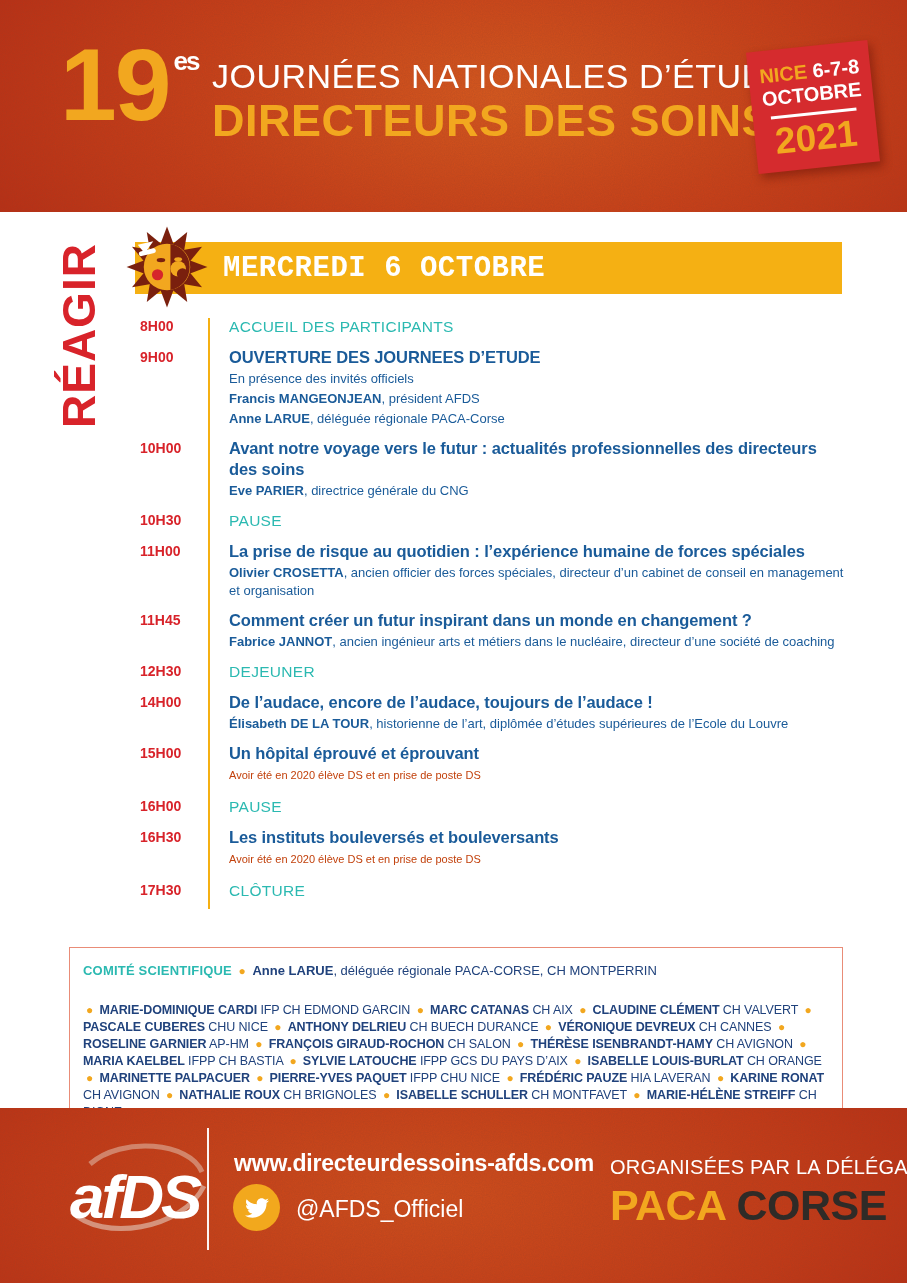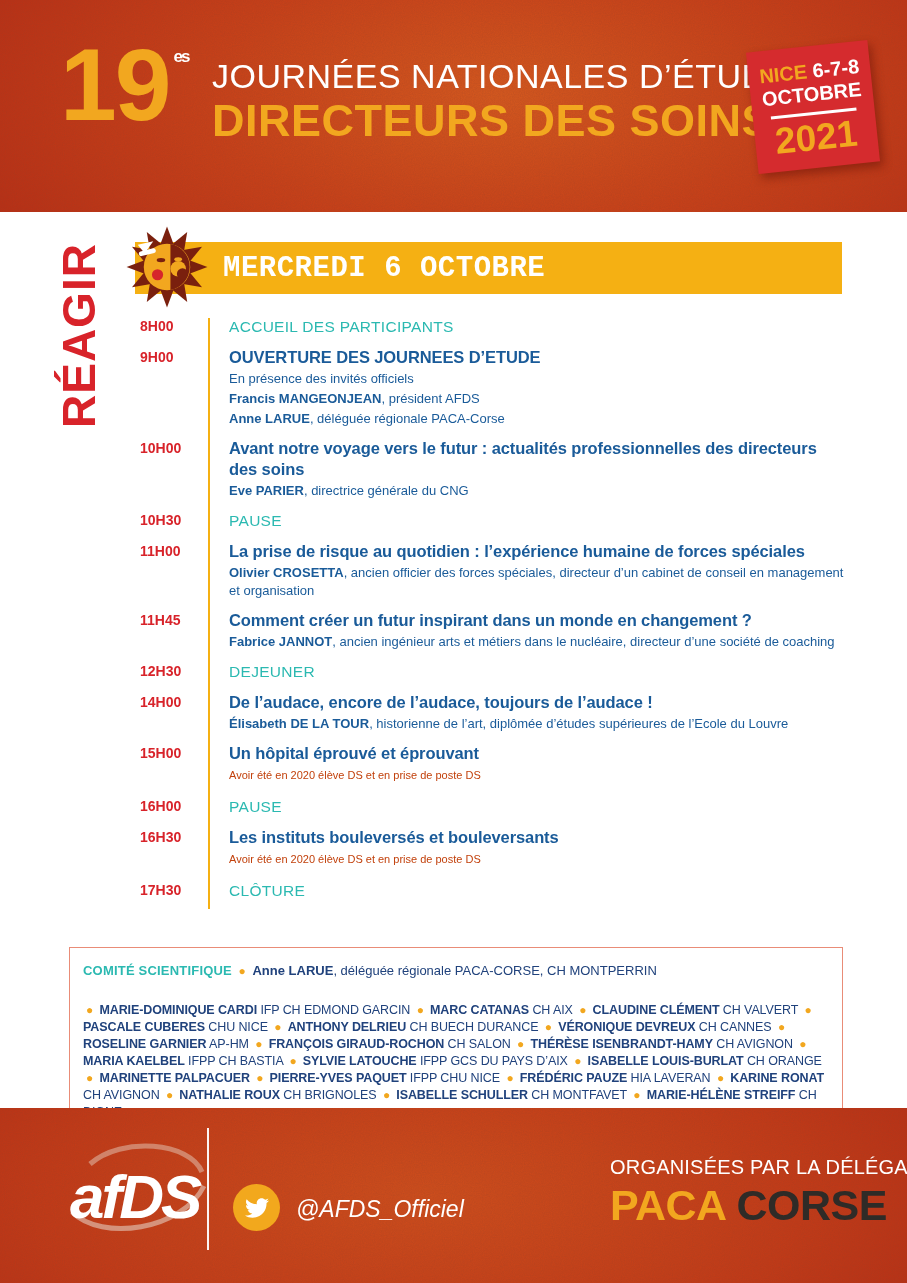--- a/index.html
+++ b/index.html
@@ -10,21 +10,21 @@
   .band{position:absolute;left:0;width:907px;overflow:hidden;}
   .band-header{top:0;height:212px;
     background:radial-gradient(ellipse 700px 320px at 55% 45%, #d85a1e 0%, #c93f18 45%, #b02513 100%);}
   .band-footer{top:1108px;height:175px;
     background:radial-gradient(ellipse 760px 300px at 45% 50%, #d14f1c 0%, #c43a17 50%, #ab2312 100%);padding-left:40px;}
   .noise{position:absolute;inset:0;width:100%;height:100%;opacity:.55;pointer-events:none;}
 
   
   .edition{position:absolute;left:60px;top:34px;font-size:102px;line-height:1;font-weight:bold;
            color:#f2a71f;letter-spacing:-2px;}
-  .edition sup{font-size:17px;color:#ffffff;font-weight:bold;vertical-align:top;
+  .edition sup{font-size:26px;color:#ffffff;font-weight:bold;vertical-align:top;
                position:relative;top:14px;left:4px;}
   .htitle{position:absolute;left:212px;top:56px;white-space:nowrap;}
   .htitle .l1{color:#ffffff;font-size:34px;line-height:40px;font-weight:normal;letter-spacing:.5px;}
   .htitle .l2{color:#f2a71f;font-size:45px;line-height:50px;font-weight:bold;letter-spacing:.5px;}
 
   .badge{position:absolute;left:752px;top:46px;width:122px;height:122px;background:#d52b2e;
          transform:rotate(-6deg);box-shadow:3px 5px 10px rgba(90,12,4,.45);
          display:flex;flex-direction:column;align-items:center;justify-content:flex-start;
          padding-top:13px;box-sizing:border-box;}
   .badge .row1{font-size:20px;font-weight:bold;line-height:24px;white-space:nowrap;}
@@ -67,21 +67,21 @@
   .c-members{font-size:12.5px;line-height:17px;color:#20427c;letter-spacing:-.1px;}
   .c-members b,.c-line1 b{font-weight:bold;}
 
   
   .f-logo{position:absolute;left:62px;top:26px;width:150px;height:118px;}
   .f-div{position:absolute;left:207px;top:20px;width:2px;height:122px;background:rgba(255,255,255,.95);}
   .f-site{position:absolute;left:234px;top:42px;color:#ffffff;font-size:23px;font-weight:bold;
           letter-spacing:-.2px;cursor:pointer;}
   .f-tw-circle{position:absolute;left:233px;top:76px;width:47px;height:47px;border-radius:50%;
                background:#f2a81d;display:flex;align-items:center;justify-content:center;}
-  .f-handle{position:absolute;left:296px;top:88px;color:#ffffff;font-size:23px;cursor:pointer;font-style:italic;}
+  .f-handle{position:absolute;left:296px;top:88px;color:#ffffff;font-size:23px;cursor:pointer;}
   .f-right{position:absolute;left:610px;top:48px;width:256px;}
   .f-orgline{color:#ffffff;font-size:20px;letter-spacing:.2px;white-space:nowrap;}
   .f-region{margin-top:2px;font-size:43px;font-weight:bold;letter-spacing:-.5px;white-space:nowrap;}
   .f-region .paca{color:#f2a71f;}
   .f-region .corse{color:#2f2b27;}
 </style>
 </head>
 <body>
 
 <svg width="0" height="0" style="position:absolute" aria-hidden="true">
@@ -260,20 +260,21 @@
         <rect width="100%" height="100%" filter="url(#grain)"></rect>
       </svg>
 
     <svg class="f-logo" viewBox="0 0 150 118">
       <path d="M10,78 C40,108 120,96 142,52" stroke="#e8d9cd" stroke-opacity=".55" stroke-width="5" fill="none"></path>
       <path d="M28,30 C60,2 128,8 140,38" stroke="#e8d9cd" stroke-opacity=".45" stroke-width="5" fill="none"></path>
       <text x="8" y="84" font-family="Liberation Sans, sans-serif" font-size="62" font-weight="bold" font-style="italic" fill="#ffffff" letter-spacing="-3">afDS</text>
     </svg>
     <div class="f-div"></div>
 
+    <div class="f-site">www.directeurdessoins-afds.com</div>
 
     <div class="f-tw-circle">
       <svg width="24" height="24" viewBox="0 0 512 512">
         <path fill="#ffffff" d="M459.37 151.716c.325 4.548.325 9.097.325 13.645 0 138.72-105.583 298.558-298.558 298.558-59.452 0-114.68-17.219-161.137-47.106 8.447.974 16.568 1.299 25.34 1.299 49.055 0 94.213-16.568 130.274-44.832-46.132-.975-84.792-31.188-98.112-72.772 6.498.974 12.995 1.624 19.818 1.624 9.421 0 18.843-1.3 27.614-3.573-48.081-9.747-84.143-51.98-84.143-102.985v-1.299c13.969 7.797 30.214 12.67 47.431 13.319-28.264-18.843-46.781-51.005-46.781-87.391 0-19.492 5.197-37.36 14.294-52.954 51.655 63.675 129.3 105.258 216.365 109.807-1.624-7.797-2.599-15.918-2.599-24.04 0-57.828 46.782-104.934 104.934-104.934 30.213 0 57.502 12.67 76.67 33.137 23.715-4.548 46.456-13.32 66.599-25.34-7.798 24.366-24.366 44.833-46.132 57.827 21.117-2.273 41.584-8.122 60.426-16.243-14.292 20.791-32.161 39.308-52.628 54.253z"></path>
       </svg>
     </div>
     <div class="f-handle">@AFDS_Officiel</div>
 
     <div class="f-right">
       <div class="f-orgline">ORGANISÉES PAR LA DÉLÉGATION</div>

